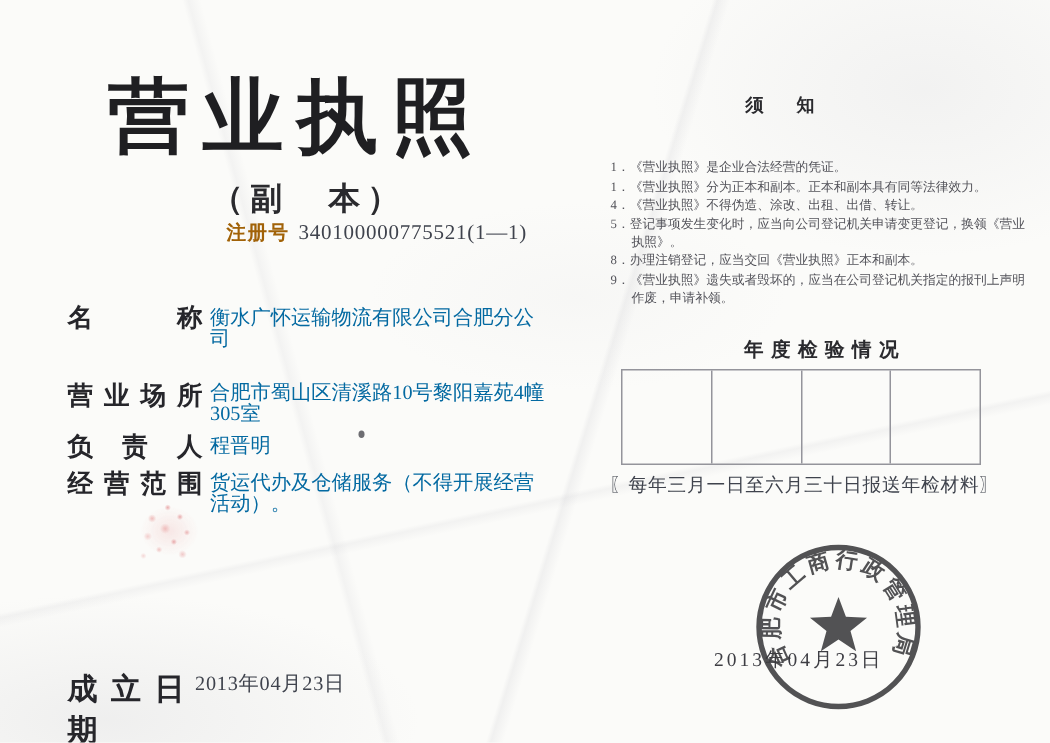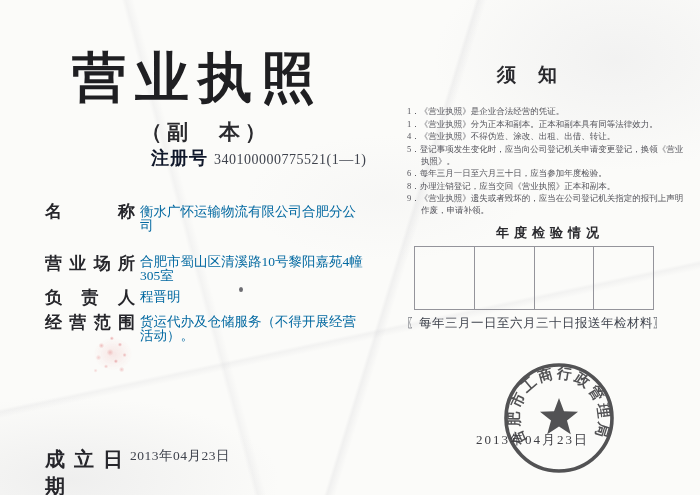--- a/index.html
+++ b/index.html
@@ -20,21 +20,21 @@
   .doc-title{
     left:72px;top:42px;
     font-size:54px;font-weight:800;letter-spacing:9px;
     color:#1f1f22;white-space:nowrap;
   }
   .doc-subtitle{
     left:141px;top:118px;
     font-size:21px;font-weight:700;letter-spacing:5px;color:#2a2a2e;
   }
   .regno-row{left:151px;top:146px;white-space:nowrap;}
-  .regno-label{font-size:18px;font-weight:700;color:#0f172a;letter-spacing:1px;}
+  .regno-label{font-size:13px;font-weight:700;color:#a16207;letter-spacing:1px;}
   .regno-value{
     font-family:"Liberation Serif","DejaVu Serif",serif;
     font-size:14px;color:#3f434d;margin-left:6px;letter-spacing:0.5px;text-align:right;
   }
   .field-label{
     left:45px;width:90px;display:inline-block;
     font-size:17px;font-weight:700;color:#26262b;
     text-align:justify;text-align-last:justify;
   }
   .field-value{
@@ -48,21 +48,21 @@
     text-align:justify;text-align-last:justify;font-family:Liberation Serif, serif;
   }
   .est-value{
     left:130px;top:447px;
     font-family:"Liberation Serif","DejaVu Serif",serif;
     font-size:13.5px;color:#3f434d;letter-spacing:0.5px;
   }
   
   .notice-title{
     left:497px;top:62px;
-    font-size:19px;font-weight:700;color:#2a2a2e;letter-spacing:22px;white-space:nowrap;text-align:center;
+    font-size:12px;font-weight:700;color:#2a2a2e;letter-spacing:22px;white-space:nowrap;text-align:center;
   }
   .notice-list{left:407px;top:91px;width:280px;margin-top:14px;}
   .notice-item{
     font-family:"Liberation Serif","DejaVu Serif",serif;
     font-size:8.5px;line-height:12px;color:#53535a;
     padding-left:14px;text-indent:-14px;margin:0 0 0.5px 0;
   }
   .annual-title{
     left:480px;top:224px;
     font-size:13px;font-weight:700;color:#2a2a2e;letter-spacing:5px;white-space:nowrap;margin-left:16px;
@@ -137,21 +137,20 @@
   <div class="abs red-speckle"></div>
   <div class="abs ink-speck"></div>
 
   <div class="abs notice-title">须知</div>
 
   <div class="abs notice-list">
     <p class="notice-item">1．《营业执照》是企业合法经营的凭证。</p>
     <p class="notice-item">1．《营业执照》分为正本和副本。正本和副本具有同等法律效力。</p>
     <p class="notice-item">4．《营业执照》不得伪造、涂改、出租、出借、转让。</p>
     <p class="notice-item">5．登记事项发生变化时，应当向公司登记机关申请变更登记，换领《营业执照》。</p>
-    <p class="notice-item">6．每年三月一日至六月三十日，应当参加年度检验。</p>
     <p class="notice-item">8．办理注销登记，应当交回《营业执照》正本和副本。</p>
     <p class="notice-item">9．《营业执照》遗失或者毁坏的，应当在公司登记机关指定的报刊上声明作废，申请补领。</p>
   </div>
 
   <div class="abs annual-title">年度检验情况</div>
 
   <div class="abs annual-table">
     <div class="annual-cell"></div>
     <div class="annual-cell"></div>
     <div class="annual-cell"></div>

